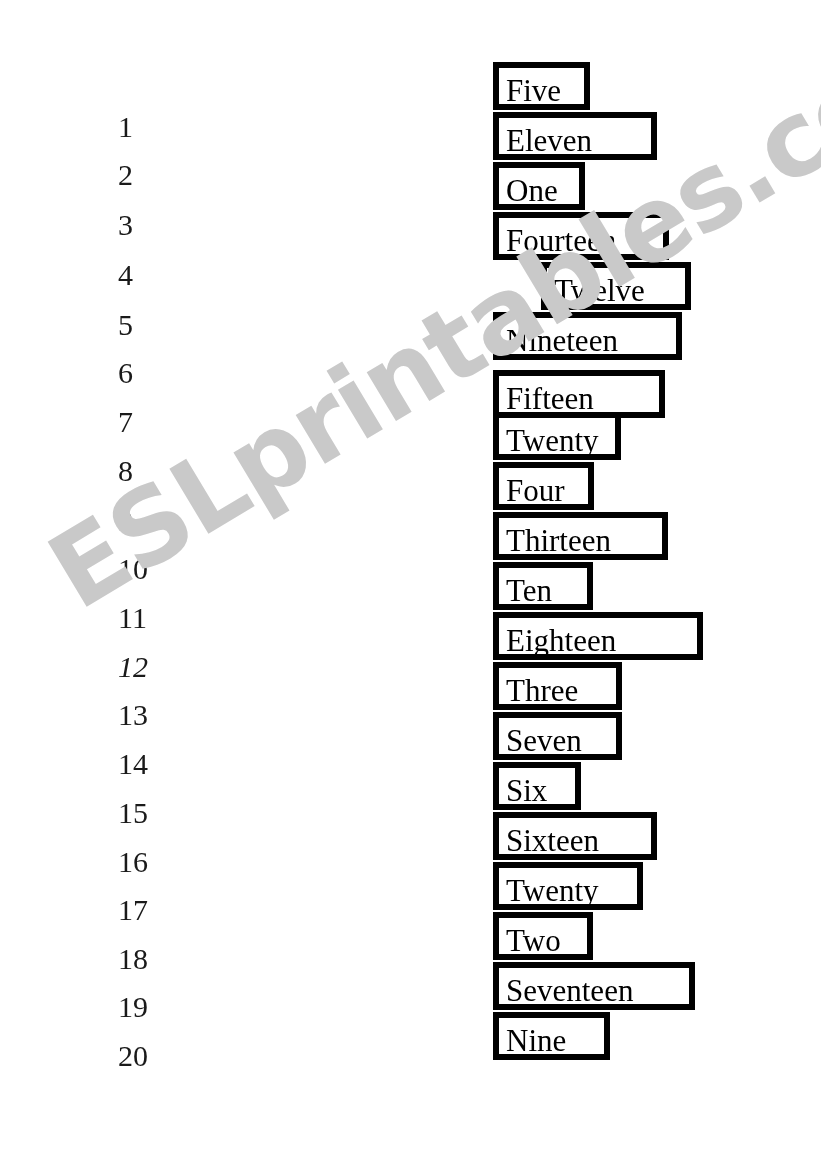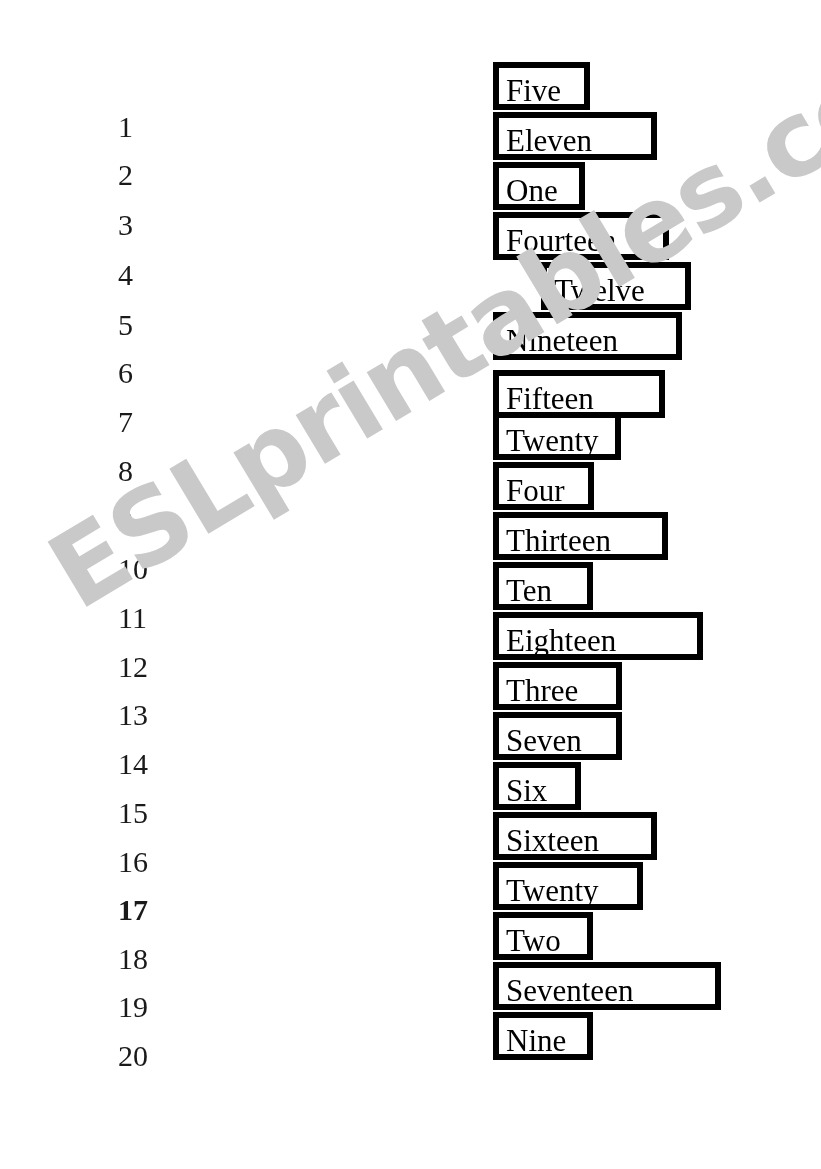--- a/index.html
+++ b/index.html
@@ -103,26 +103,26 @@
       <div class="number-item" style="top: 98px; left: 0px;">2</div>
       <div class="number-item" style="top: 148px; left: 0px;">3</div>
       <div class="number-item" style="top: 198px; left: 0px;">4</div>
       <div class="number-item" style="top: 248px; left: 0px;">5</div>
       <div class="number-item" style="top: 296px; left: 0px;">6</div>
       <div class="number-item" style="top: 345px; left: 0px;">7</div>
       <div class="number-item" style="top: 394px; left: 0px;">8</div>
       <div class="number-item" style="top: 444px; left: 0px;">9</div>
       <div class="number-item" style="top: 492px; left: 0px;">10</div>
       <div class="number-item" style="top: 541px; left: 0px;">11</div>
-      <div class="number-item" style="top: 590px; left: 0px;">12</div>
+      <div class="number-item" style="top: 590px; left: 0px; font-style: italic;">12</div>
       <div class="number-item" style="top: 638px; left: 0px;">13</div>
       <div class="number-item" style="top: 687px; left: 0px;">14</div>
       <div class="number-item" style="top: 736px; left: 0px;">15</div>
       <div class="number-item" style="top: 785px; left: 0px;">16</div>
-      <div class="number-item" style="top: 833px; left: 0px; font-weight: bold;">17</div>
+      <div class="number-item" style="top: 833px; left: 0px;">17</div>
       <div class="number-item" style="top: 882px; left: 0px;">18</div>
       <div class="number-item" style="top: 930px; left: 0px;">19</div>
       <div class="number-item" style="top: 979px; left: 0px;">20</div>
     </div>
 
   <div id="words-column">
       <div class="word-box" style="top: 0px; width: 97px;">
         <span class="word-label">Five</span>
       </div>
       <div class="word-box" style="top: 50px; width: 164px;">
@@ -169,21 +169,21 @@
       </div>
       <div class="word-box" style="top: 750px; width: 164px;">
         <span class="word-label">Sixteen</span>
       </div>
       <div class="word-box" style="top: 800px; width: 150px; text-decoration: underline;">
         <span class="word-label">Twenty</span>
       </div>
       <div class="word-box" style="top: 850px; width: 100px;">
         <span class="word-label">Two</span>
       </div>
-      <div class="word-box" style="top: 900px; width: 228px;">
+      <div class="word-box" style="top: 900px; width: 202px;">
         <span class="word-label">Seventeen</span>
       </div>
-      <div class="word-box" style="top: 950px; width: 100px;">
+      <div class="word-box" style="top: 950px; width: 117px;">
         <span class="word-label">Nine</span>
       </div>
     </div>
 
 </div>
 
 </body></html>

